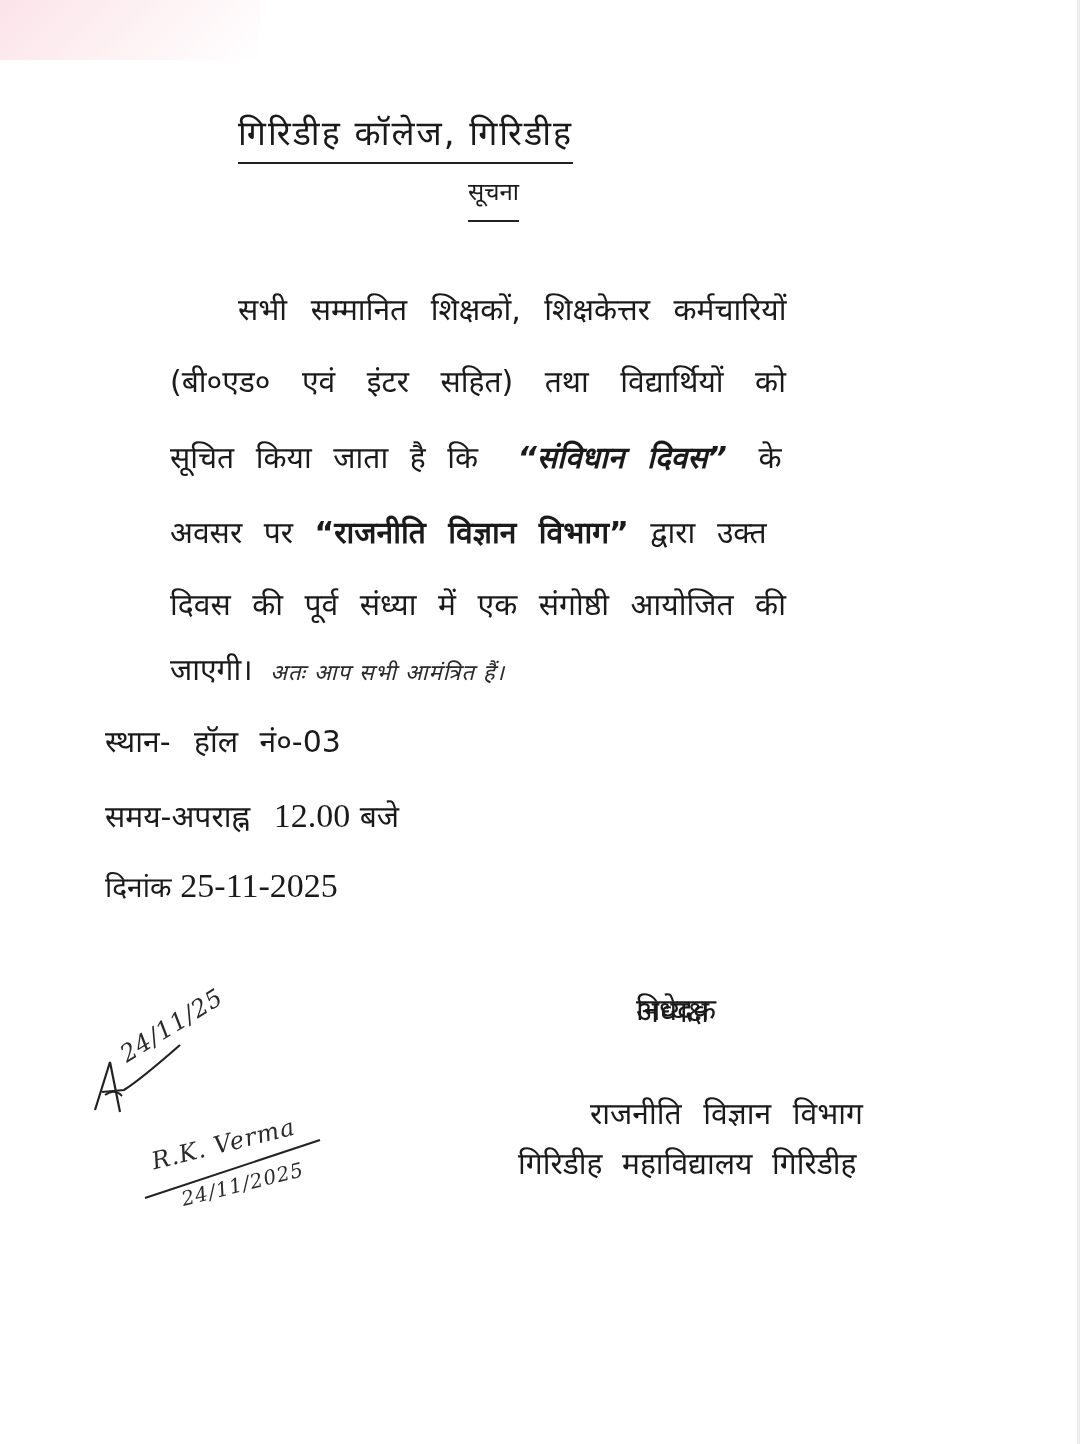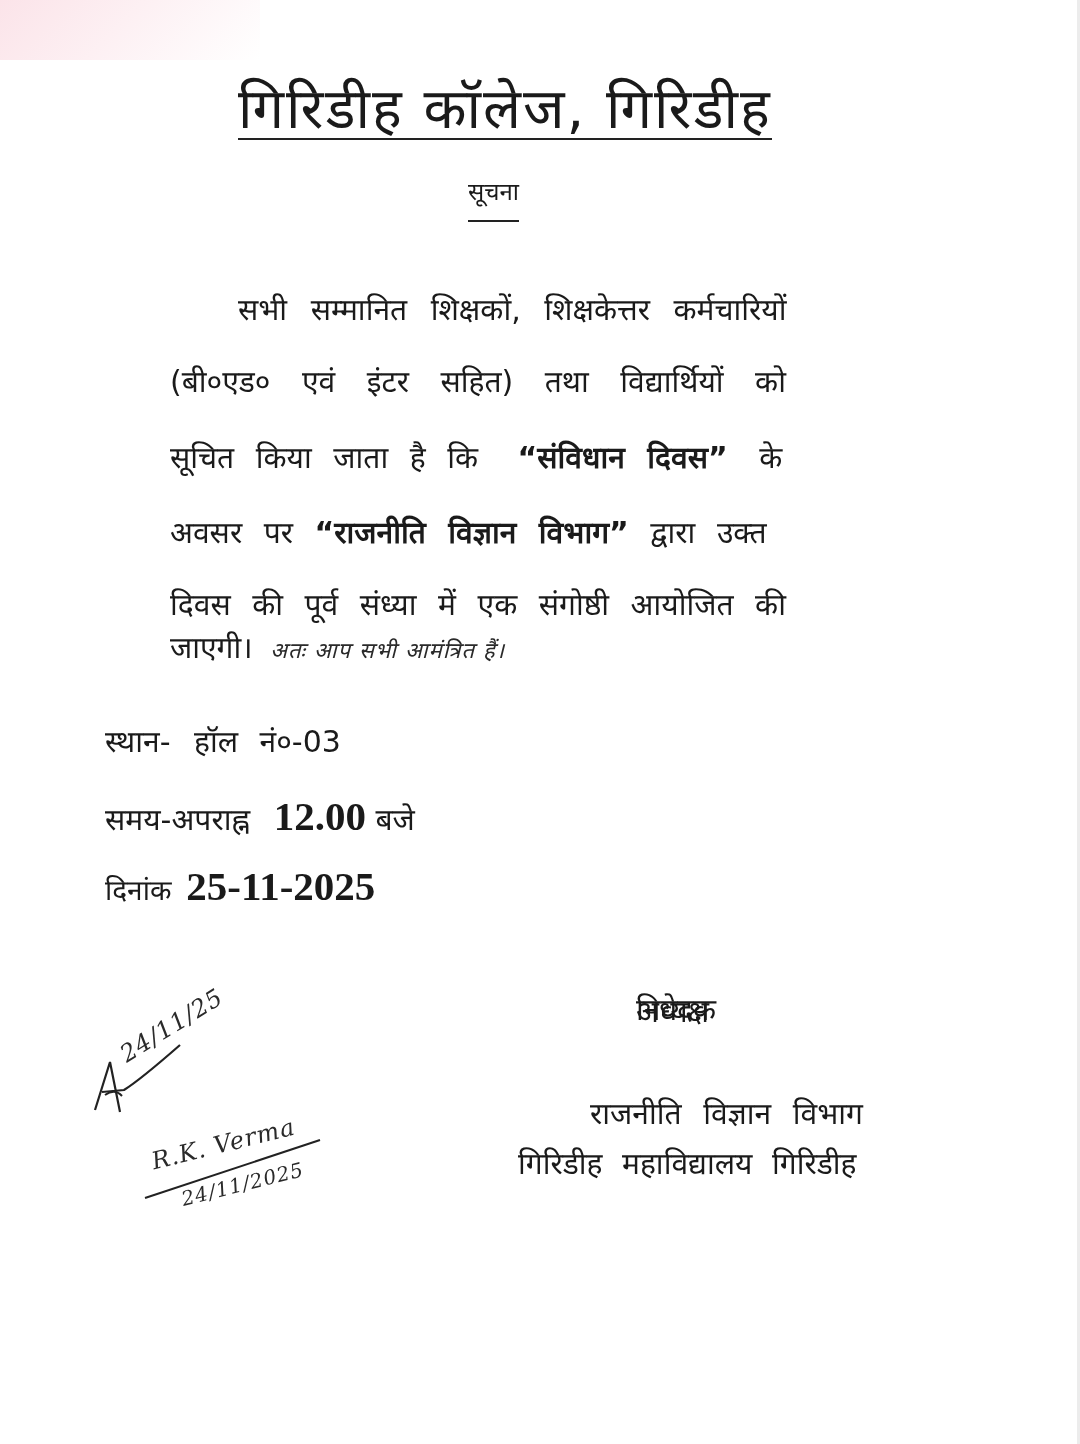--- a/index.html
+++ b/index.html
@@ -9,77 +9,77 @@
     font-family: "DejaVu Sans", sans-serif;
     color: #1a1a1a;
   }
   .page-tint {
     position: absolute; left: 0; top: 0; width: 260px; height: 60px;
     background: linear-gradient(135deg, rgba(248,205,215,0.55), rgba(255,255,255,0));
   }
   .edge-right { position: absolute; right: 0; top: 0; width: 3px; height: 1444px; background: #ececec; }
   .abs { position: absolute; white-space: nowrap; }
   .title {
-    left: 238px; top: 84px; font-size: 56px; letter-spacing: 2px;
+    left: 238px; top: 108px; font-size: 34px; letter-spacing: 2px;
     border-bottom: 2px solid #222; padding-bottom: 4px; line-height: 50px;
   }
   .subtitle {
     left: 468px; top: 172px; font-size: 24px; line-height: 40px;
     border-bottom: 2px solid #222; padding-bottom: 8px;
   }
   .para { font-size: 30px; line-height: 40px; left: 170px; }
   .bold { font-weight: bold; }
   .hand {
     font-family: "DejaVu Serif", serif; font-style: italic; font-size: 22px; color: #2a2a2a;
     letter-spacing: 1px;
   }
   .meta { font-size: 30px; line-height: 40px; left: 105px; text-align: right; }
-  .meta .num { font-family: "Liberation Serif", serif; font-size: 41px; font-weight: bold; }
+  .meta .num { font-family: "Liberation Serif", serif; font-size: 34px; }
   .sig { font-size: 30px; line-height: 40px; }
   .scribble { position: absolute; }
 </style>
 </head>
 <body>
 
 <div class="page-tint"></div>
 <div class="edge-right"></div>
 
 <div class="abs title">गिरिडीह कॉलेज, गिरिडीह</div>
 <div class="abs subtitle">सूचना</div>
 
 <div class="abs para" style="left:238px; top:290px; word-spacing:14px;">सभी सम्मानित शिक्षकों, शिक्षकेत्तर कर्मचारियों</div>
 <div class="abs para" style="top:362px; word-spacing:22px;">(बी०एड० एवं इंटर सहित) तथा विद्यार्थियों को</div>
 <div class="abs para" style="top:438px; word-spacing:12px;">
   <span>सूचित किया जाता है कि</span>
-  <span class="bold" style="margin-left:18px;">“संविधान दिवस”</span>
+  <span class="bold" style="margin-left:18px;font-style:italic;">“संविधान दिवस”</span>
   <span style="margin-left:10px;">के</span>
 </div>
 <div class="abs para" style="top:513px; word-spacing:12px;">
   <span>अवसर पर</span>
   <span class="bold">“राजनीति विज्ञान विभाग”</span>
   <span>द्वारा उक्त</span>
 </div>
 <div class="abs para" style="top:585px; word-spacing:12px;">दिवस की पूर्व संध्या में एक संगोष्ठी आयोजित की</div>
-<div class="abs para" style="top:628px;text-align:center;">
+<div class="abs para" style="top:650px;text-align:center;">
   <span>जाएगी।</span>
   <span class="hand" style="margin-left:8px;">अतः आप सभी आमंत्रित हैं।</span>
 </div>
 
 <div class="abs meta" style="top:722px;">
   <span>स्थान-</span>
   <span style="margin-left:14px; word-spacing:12px;">हॉल नं०-03</span>
 </div>
 <div class="abs meta" style="top:796px;">
   <span>समय-अपराह्न</span>
   <span class="num" style="margin-left:14px;">12.00</span>
   <span>बजे</span>
 </div>
 <div class="abs meta" style="top:866px; font-size:28px;">
   <span>दिनांक</span>
-  <span class="num" style="margin-left:6px;">25-11-2025</span>
+  <span class="num" style="">25-11-2025</span>
 </div>
 
 <div class="abs sig" style="left:636px; top:990px;">निवेदक</div>
 <div class="abs sig" style="left:636px; top:992px;">अध्यक्ष</div>
 <div class="abs sig" style="left:590px; top:1094px; word-spacing:12px;">राजनीति विज्ञान विभाग</div>
 <div class="abs sig" style="left:518px; top:1144px; word-spacing:10px;text-align:center;">गिरिडीह महाविद्यालय गिरिडीह</div>
 
 <svg class="scribble" style="left:80px; top:1000px;" width="260" height="220">
   <path d="M15 110 L30 62 L40 112 M22 92 L44 90 Q60 80 100 45" stroke="#222" stroke-width="2.2" fill="none"></path>
   <path d="M25 95 Q35 88 42 96" stroke="#222" stroke-width="2" fill="none"></path>

